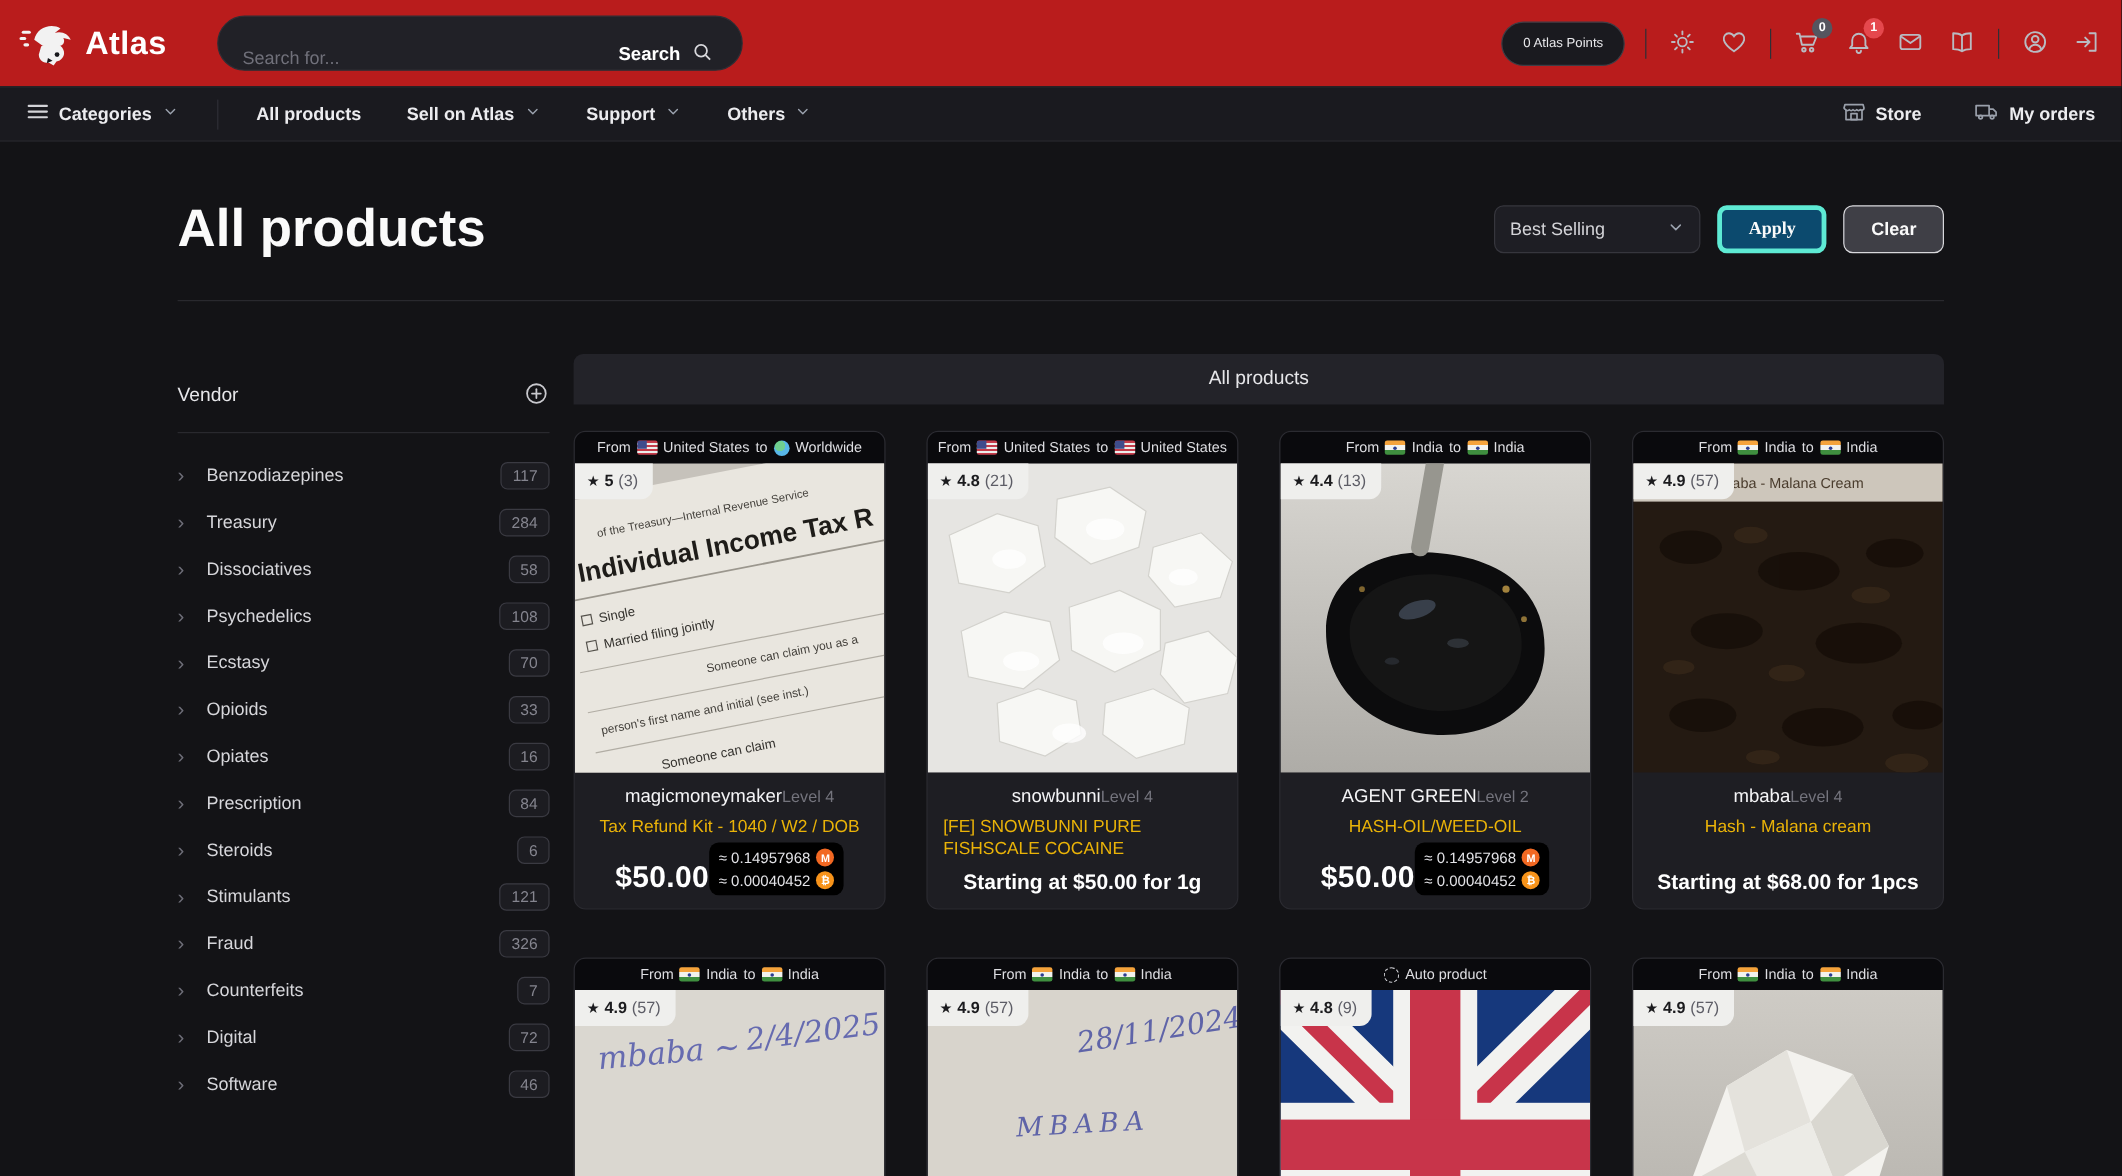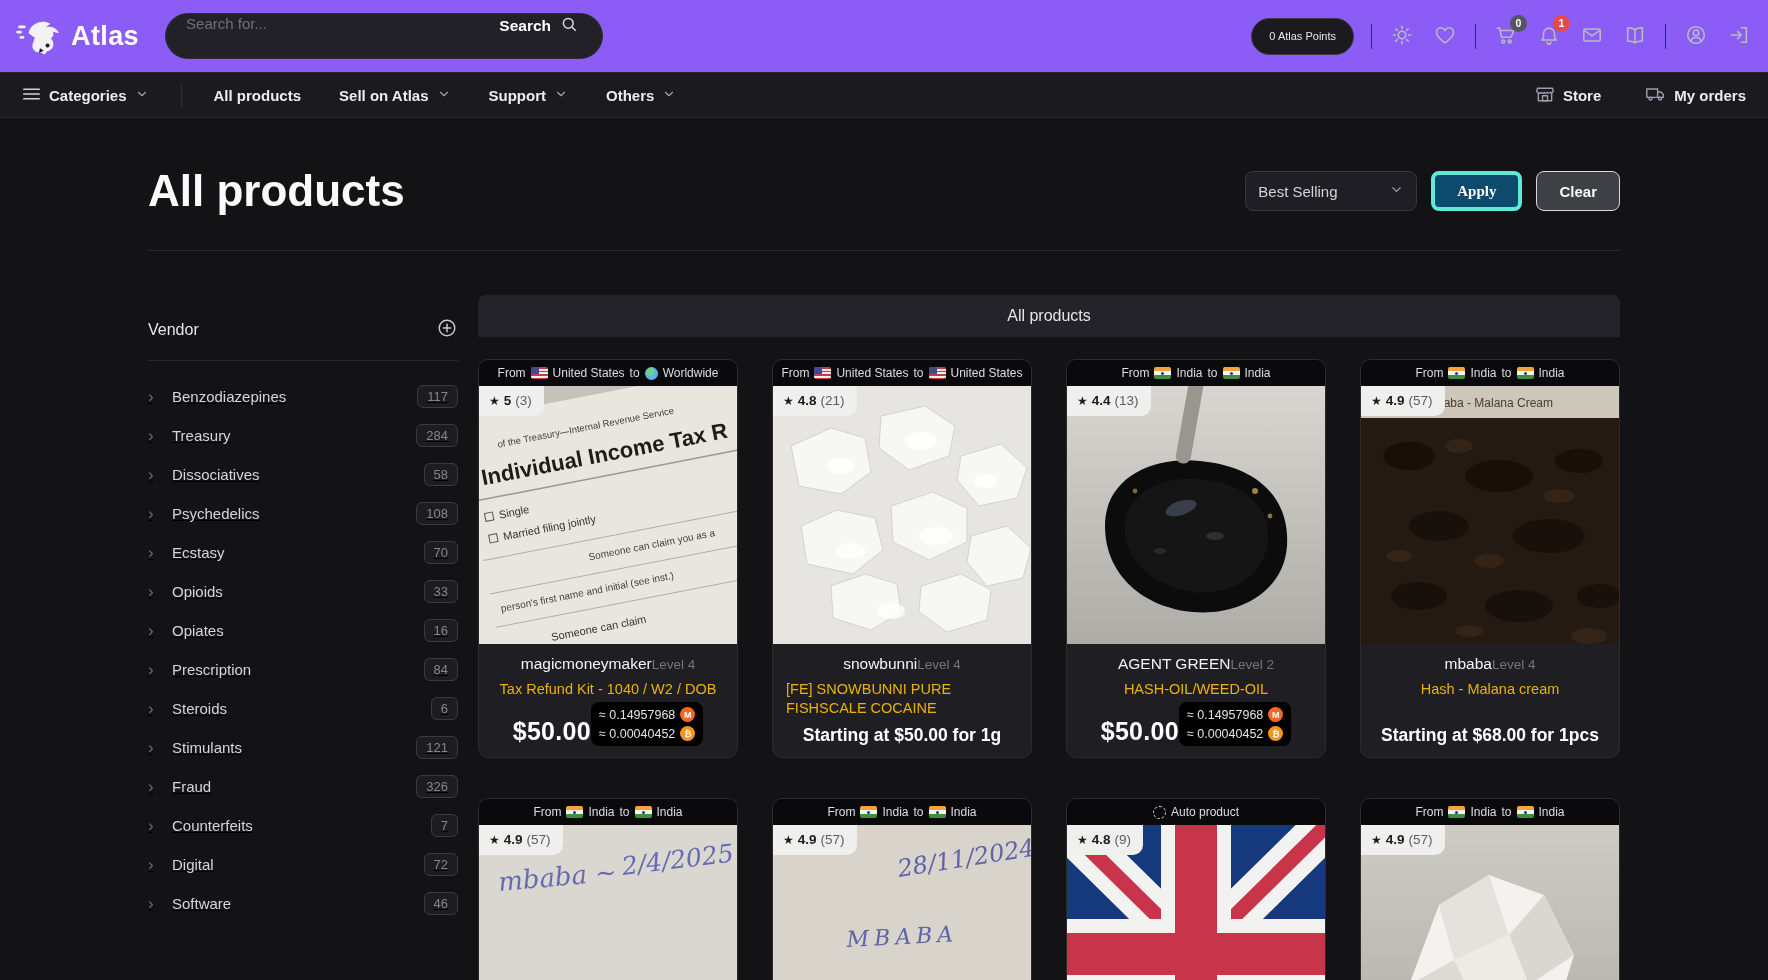--- a/index.html
+++ b/index.html
@@ -5,26 +5,26 @@
   * { box-sizing: border-box; }
   html,body { margin:0; padding:0; }
   body {
     width:1768px; height:980px; position:relative; overflow:hidden;
     background:#131316; font-family:"Liberation Sans","DejaVu Sans",sans-serif;
     -webkit-font-smoothing:antialiased;
   }
   button { cursor:pointer; font-family:inherit; }
 
   
-  .topbar { height:72px; display:flex; align-items:center; padding:0 16px; background:#8b5cf6; }
+  .topbar { height:72px; display:flex; align-items:center; padding:0 16px; background:#b91c1c;gap:16px; }
   .brand { display:flex; align-items:center; gap:9px; }
   .brand-logo svg { display:block; }
   .brand-name { font-size:27px; font-weight:bold; color:#fff; letter-spacing:.4px; }
   .search-pill { margin-left:26px; width:438px; height:46px; background:#212127; border:1px solid #2e2e35;
-    border-radius:999px; display:flex; align-items:flex-start; padding:0 18px; gap:10px; }
+    border-radius:999px; display:flex; align-items:flex-end; padding:0 18px; gap:10px; }
   .search-pill input { flex:1; background:transparent; border:none; outline:none; color:#e4e4e7; font-size:15px; }
   .search-pill input::placeholder { color:#70707a; }
   .search-btn { display:flex; align-items:center; gap:9px; background:none; border:none; color:#fff;
     font-weight:bold; font-size:15.5px; }
   .topbar-right { margin-left:auto; display:flex; align-items:center; gap:17px; }
   .points-pill { height:37px; padding:0 17px; border:1px solid #3d3d45; border-radius:999px; background:#1a1a1f;
     display:flex; align-items:center; font-size:11px; color:#e7e7ea; }
   .sep { width:1px; height:25px; background:#2f2f36; }
   .icon-btn { position:relative; background:none; border:none; padding:2px; color:#b9bbc2; display:flex; }
   .icon-btn svg { width:22px; height:22px; }
@@ -57,21 +57,21 @@
   
   .content { display:flex; gap:20px; margin-top:24px; align-items:flex-start; }
   .sidebar { width:310px; flex:none; }
   .sidebar-search { width:100%; height:50px; background:#1b1b20; border:1px solid #303037; border-radius:8px;
     color:#e4e4e7; font-size:15px; padding:0 14px; outline:none; }
   .sidebar-search::placeholder { color:#6e6e78; }
   .vendor-row { display:flex; align-items:center; justify-content:space-between; margin-top:42px; }
   .vendor-label { font-size:16px; color:#e7e7ea; }
   .plus-btn { background:none; border:none; color:#c9c9ce; display:flex; padding:0; }
   .sidebar-divider { border:none; border-top:1px solid #29292e; margin:18px 0 0; }
-  .cat-list { list-style:none; margin:16px 0 0; padding:0;text-decoration:underline; }
+  .cat-list { list-style:none; margin:16px 0 0; padding:0; }
   .cat-row { display:flex; align-items:center; height:39px; }
   .cat-chev { color:#6e6e78; font-size:17px; width:16px; line-height:1; }
   .cat-chev::before { content:"›"; }
   .cat-label { margin-left:8px; font-size:15px; color:#d6d6da; flex:1; }
   .cat-count { border:1px solid #3a3a42; border-radius:6px; background:#1c1c21; color:#85858f;
     font-size:13px; padding:3px 9px; min-width:26px; text-align:center; }
 
   
   .grid-col { flex:1; min-width:0; }
   .grid-tab { margin-top:20px; height:42px; background:#232329; border-radius:8px 8px 0 0;

